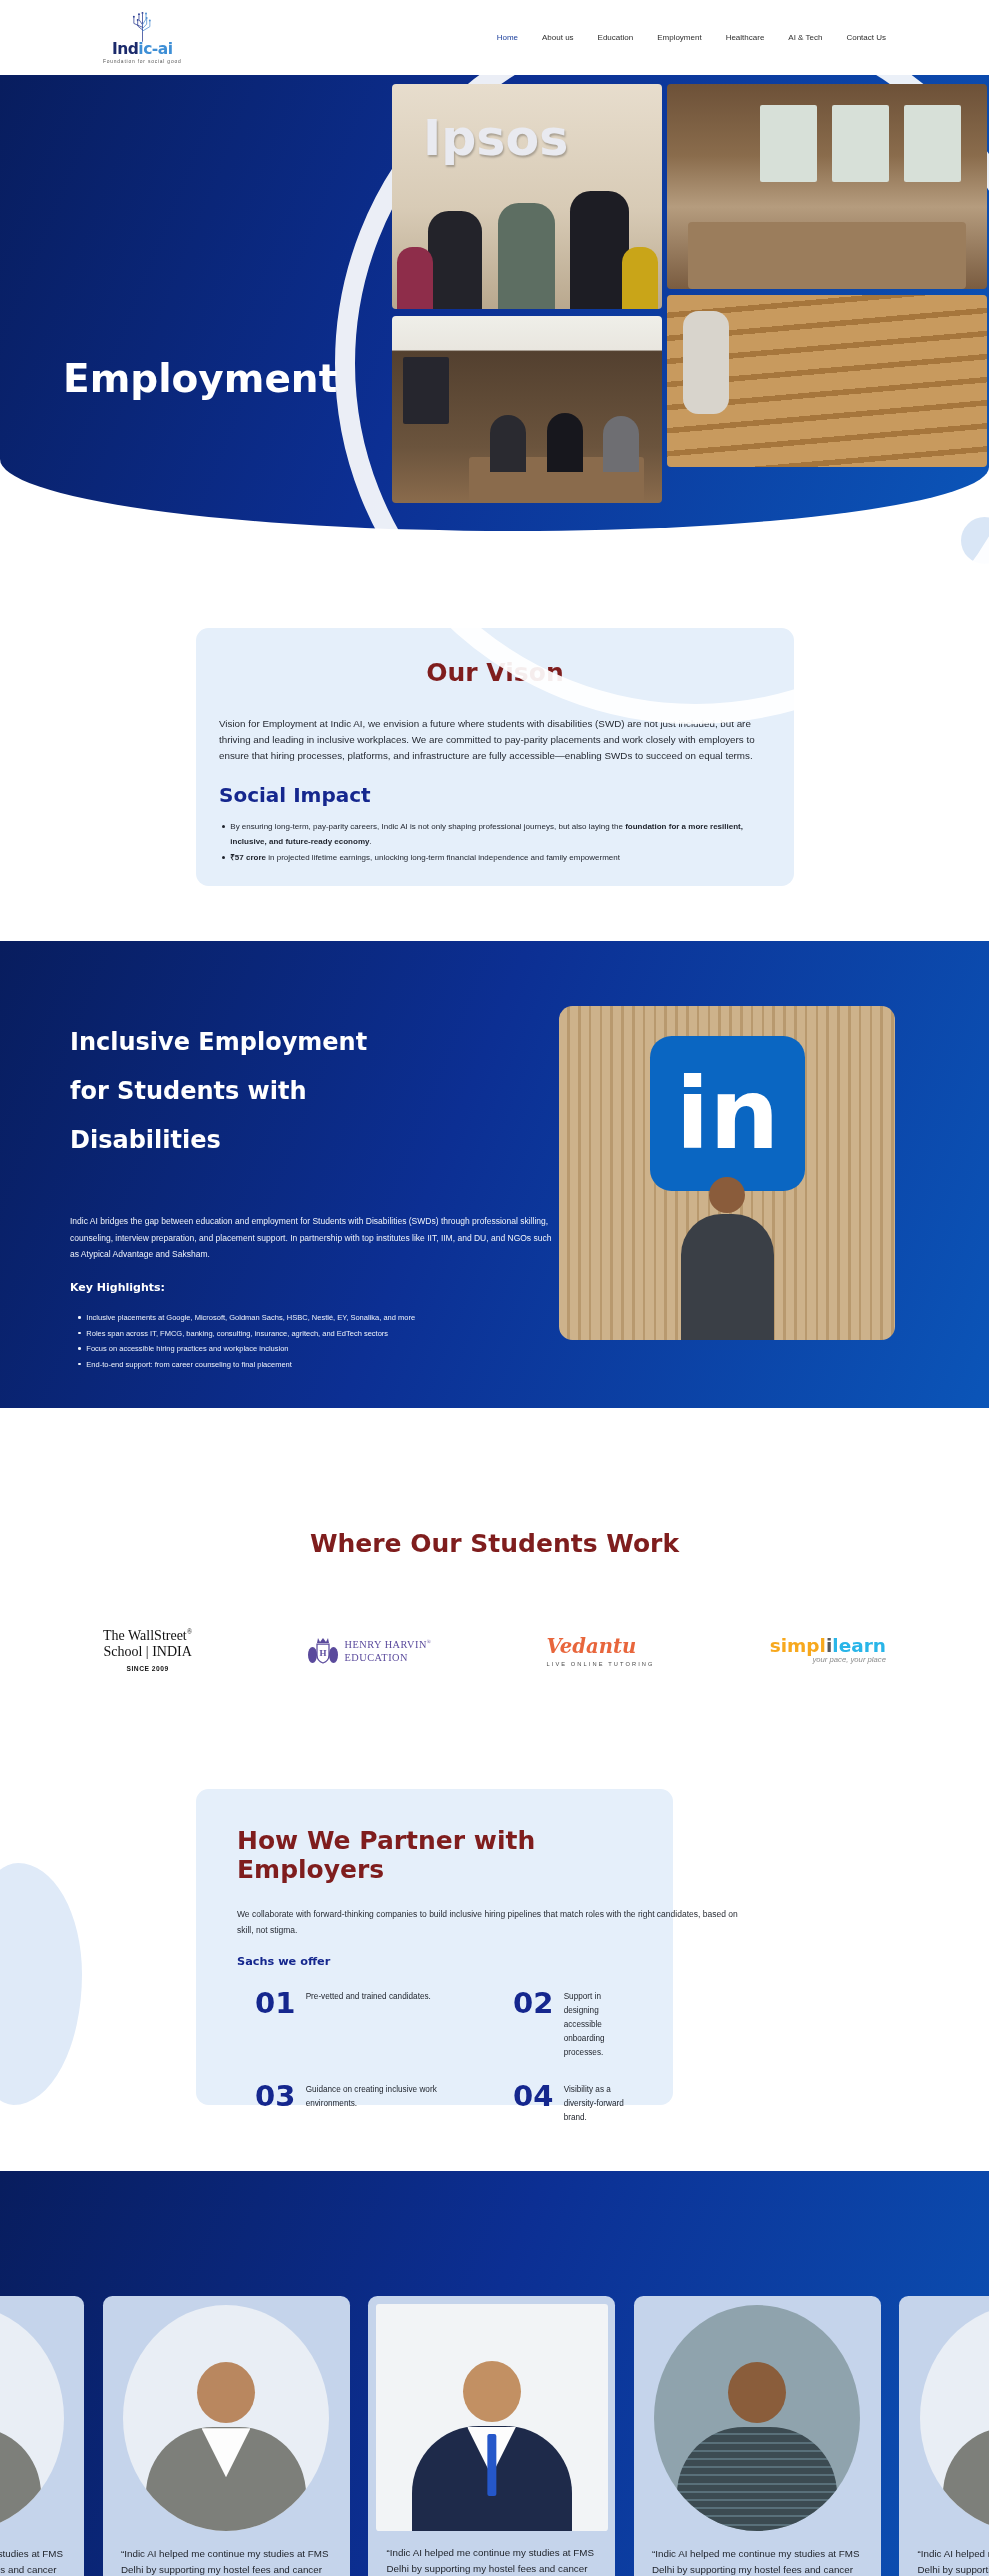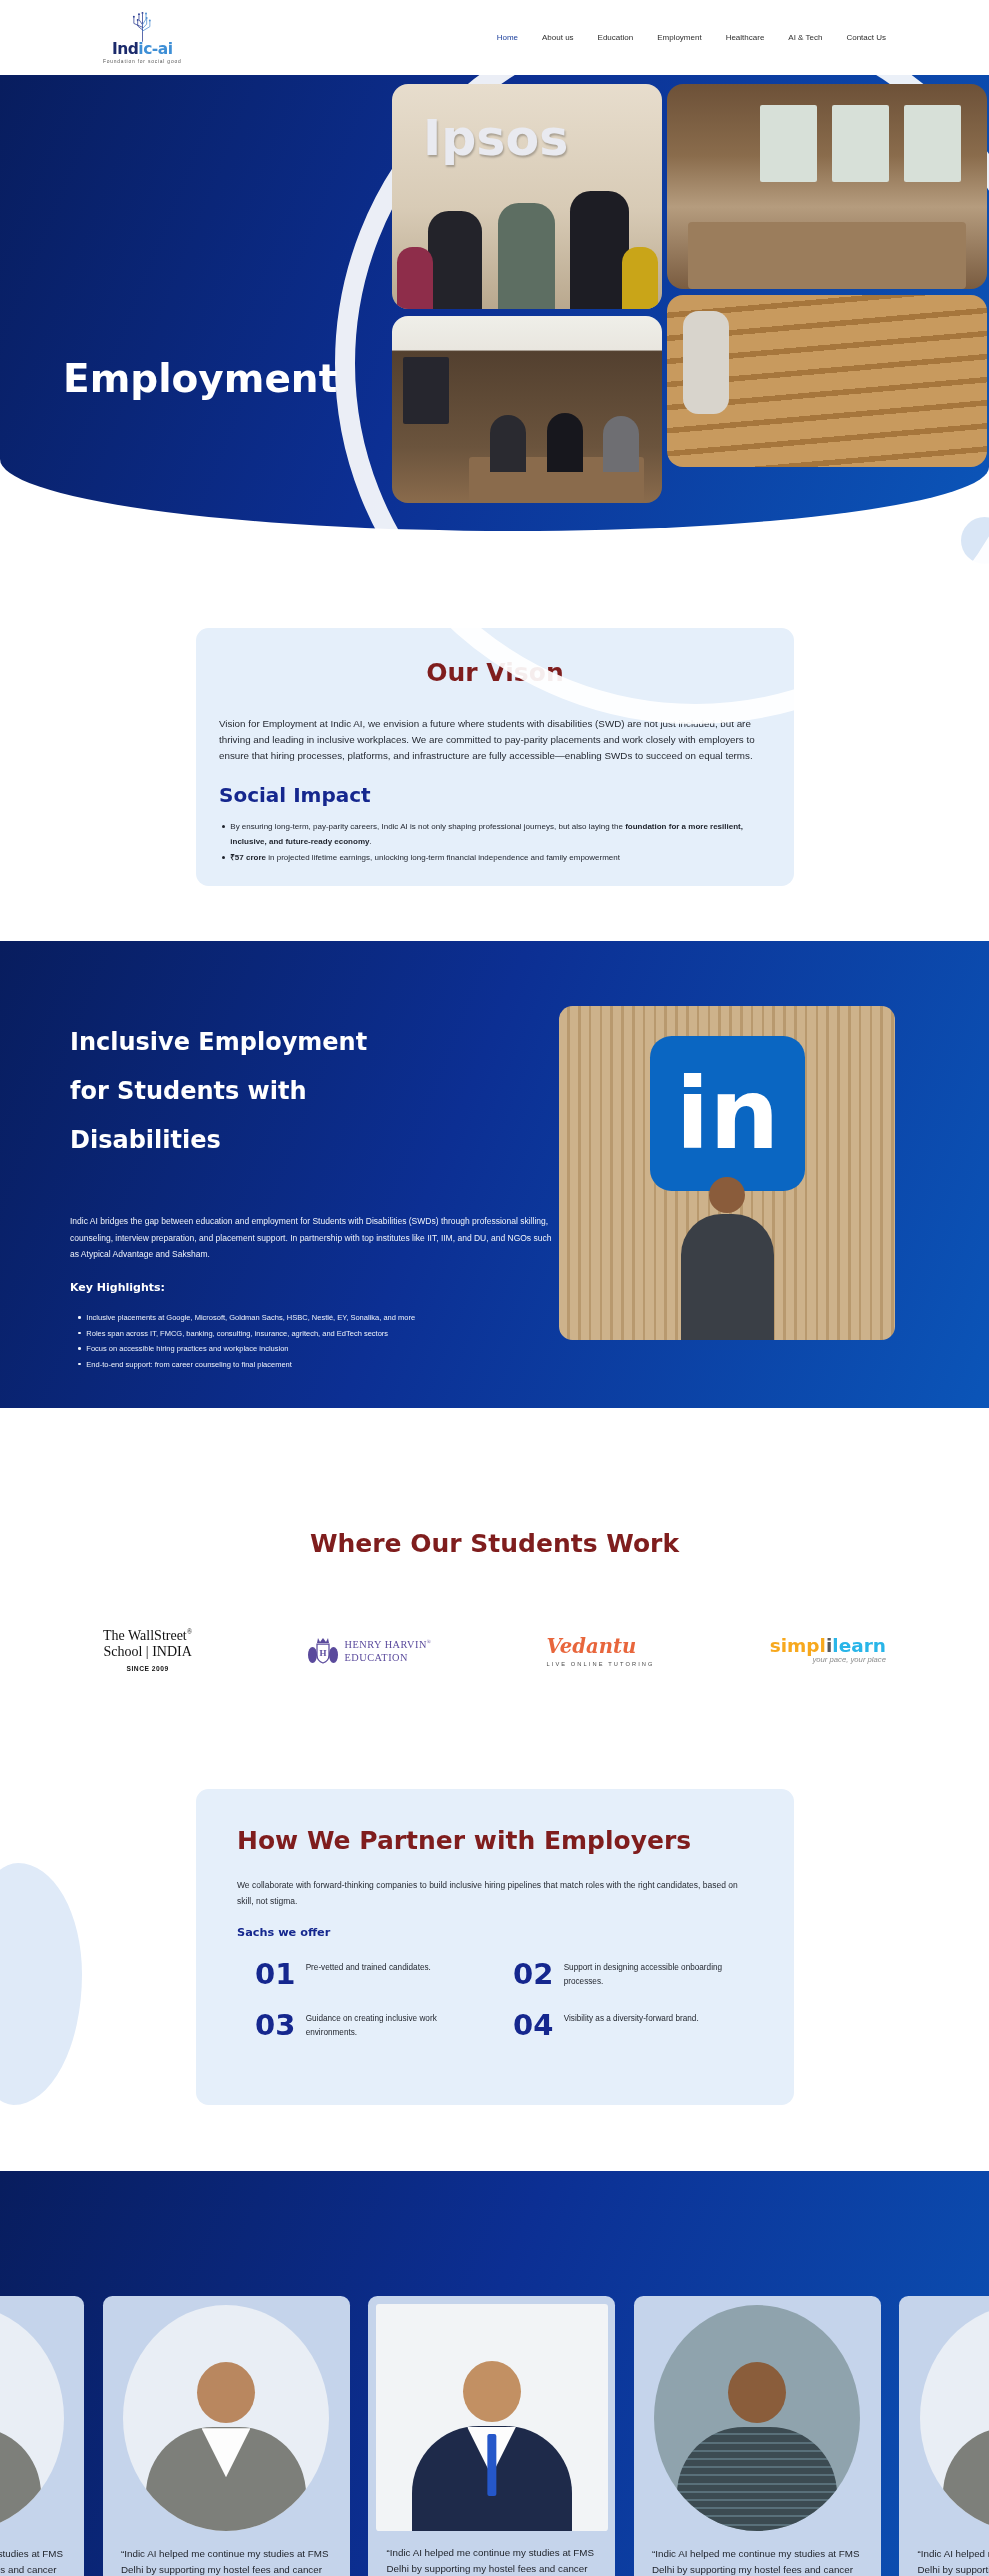--- a/index.html
+++ b/index.html
@@ -20,21 +20,21 @@
 
   
   .hero { position:relative; height:510px; background:#fff; }
   .hero-blue { position:absolute; left:0; top:0; width:100%; height:456px;
     background:linear-gradient(112deg,#081d5e 0%,#0c2f93 45%,#0b55b8 100%);
     border-radius:0 0 48% 52% / 0 0 64px 72px; }
   .hero-swoosh { position:absolute; left:335px; top:-72px; width:721px; height:721px;
     border-radius:50%; border:20.6px solid rgba(255,255,255,0.92); z-index:1; }
   .hero-title { position:absolute; left:63px; top:281px; z-index:2; color:#fff;
     font-family:"DejaVu Sans", sans-serif; font-weight:bold; font-size:39px; }
-  .hero-photo { position:absolute; z-index:2; border-radius:16px; overflow:hidden; }
+  .hero-photo { position:absolute; z-index:2; border-radius:4px; overflow:hidden; }
   .ph-ipsos { left:392px; top:9.3px; width:270px; height:225px;
     background:linear-gradient(180deg,#e7ddcd 0%,#d8cbb6 55%,#b9a88e 100%); }
   .ipsos-text { position:absolute; left:31px; top:26px; color:#e9eaf0; text-shadow:1px 1.5px 2.1px rgba(0,0,0,.25);
     font-family:"DejaVu Sans", sans-serif; font-weight:bold; font-size:49px; }
   .fig { position:absolute; border-radius:20.6px 20.6px 0 0; }
   .ph-conf { left:667px; top:9.3px; width:320px; height:205px;
     background:linear-gradient(180deg,#6d5138 0%,#8a6c4c 35%,#b59c7e 60%,#7a5c40 100%); }
   .win { position:absolute; top:20.6px; width:57px; height:77px; background:#d7e0d8; border-radius:2.1px; }
   .ph-meet { left:392px; top:241px; width:270px; height:187px;
     background:linear-gradient(180deg,#efefe9 0%,#e9e6df 18%,#53402f 19%,#6b543d 70%,#8a6b4c 100%); }
@@ -85,21 +85,21 @@
   .ved-sub { font-size:5.7px; letter-spacing:2.1px; color:#4a4a4a; margin-top:3.1px; }
   .logo-sl { line-height:1; }
   .sl-main { font-family:"DejaVu Sans", sans-serif; font-weight:bold; font-size:18.5px; }
   .sl-p1 { color:#f7a81d; } .sl-p2 { color:#58595b; } .sl-p3 { color:#29b5e8; }
   .sl-tag { font-style:italic; font-size:7.7px; color:#8a8a8a; text-align:right; margin-top:1px; }
 
   
   .sec-partner { position:relative; height:429px; background:#fff; }
   .partner-blob { position:absolute; left:-36px; top:121px; width:118px; height:242px; background:#dfeaf8;
     border-radius:46% 54% 58% 42% / 48% 46% 54% 52%; }
-  .partner-card { left:196px; top:47px; width:598px; height:316px; padding:0 41px; }
+  .partner-card { left:196px; top:47px; width:477px; height:316px; padding:0 41px; }
   .partner-card .sec-heading { margin-top:37px; }
   .partner-par { margin-top:21.6px; font-size:8.5px; line-height:16px; color:#272b33; width:510px; }
   .offer-sub { font-family:"DejaVu Sans", sans-serif; font-weight:bold; font-size:11.3px; color:#15278e; margin-top:17.5px; }
   .offer-grid { margin-top:19.6px; display:grid; grid-template-columns:258px auto; row-gap:21.6px; }
   .offer-item { display:flex; gap:10.3px; align-items:flex-start; margin-left:18px; }
   .offer-num { font-family:"DejaVu Sans", sans-serif; font-weight:bold; font-size:29px; line-height:30px; color:#15278e; }
   .offer-text { font-size:8.2px; line-height:14px; color:#23272f; max-width:170px; padding-top:2.1px; }
 
   
   .sec-testimonials { position:relative; height:562px; overflow:hidden;

